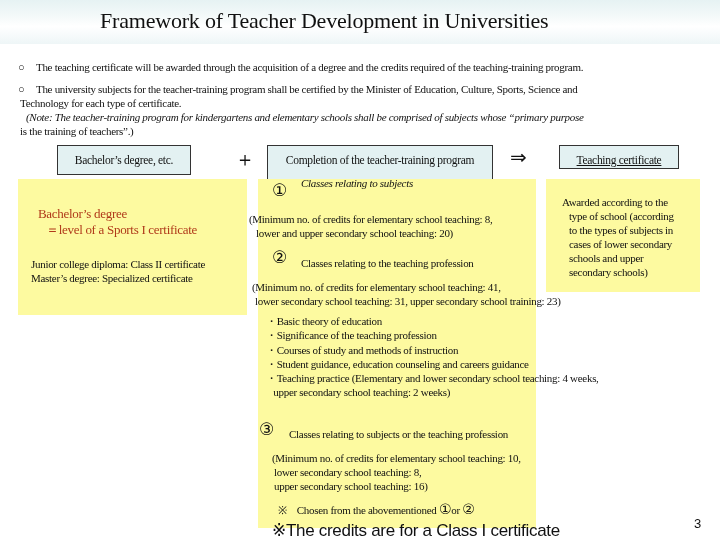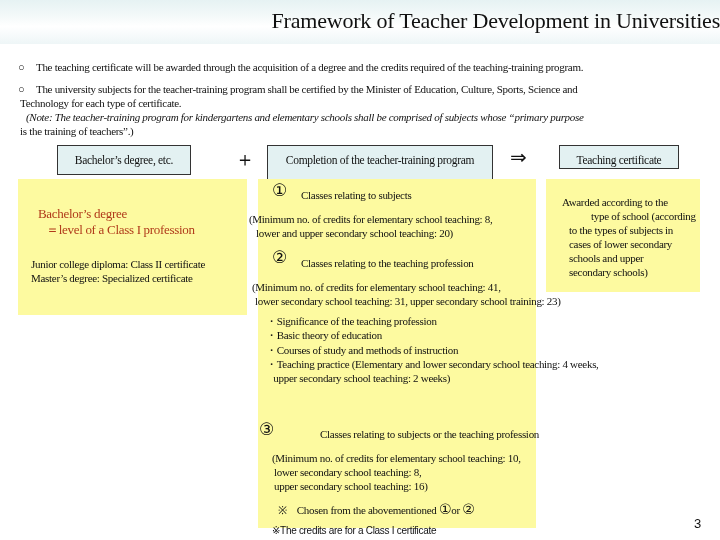--- a/index.html
+++ b/index.html
@@ -1,20 +1,20 @@
 <!DOCTYPE html>
 <html><head>
 <meta charset="utf-8">
 <style>
   html, body { margin:0; padding:0; }
   body { width:720px; height:540px; position:relative; background:#ffffff; overflow:hidden;
          font-family:"Liberation Serif", "DejaVu Serif", serif; color:#111; }
   .header { position:absolute; left:0; top:0; width:720px; height:44px;
             background:linear-gradient(to bottom,#e6f2f3 0%,#f3f9f9 35%,#ffffff 60%,#eef6f7 100%); }
-  .title { position:absolute; left:0; width:720px; top:8px; text-align:right; font-size:22px;
+  .title { position:absolute; left:0; width:720px; top:8px; text-align:left; font-size:22px;
            padding-left:100px; box-sizing:border-box; letter-spacing:-0.2px; }
   .bullet-line { position:absolute; font-size:11px; line-height:14px; letter-spacing:-0.3px; }
   .bullet { display:inline-block; width:18px; font-size:11px; }
   .hbox { position:absolute; background:#e3f1f2; border:1px solid #333; font-size:11.5px;
           text-align:center; letter-spacing:-0.3px; box-sizing:border-box; }
   .op { position:absolute; font-size:20px; font-family:"DejaVu Sans", sans-serif; }
   .yellow { position:absolute; background:#fdfaa0; }
   .t { position:absolute; font-size:11px; line-height:13.5px; letter-spacing:-0.3px; white-space:nowrap; }
   .red { color:#b03a1a; font-size:13px; line-height:16px; }
   .circ { font-family:"DejaVu Sans", sans-serif; font-size:17px; }
@@ -35,62 +35,63 @@
   <span class="bullet">○</span><span>The university subjects for the teacher-training program shall be certified by the Minister of Education, Culture, Sports, Science and</span>
 </div>
 <div class="bullet-line" style="left:20px; top:96px;">Technology for each type of certificate.</div>
 <div class="bullet-line" style="left:26px; top:110px;font-style:italic;">(Note: The teacher-training program for kindergartens and elementary schools shall be comprised of subjects whose “primary purpose</div>
 <div class="bullet-line" style="left:20px; top:124px;">is the training of teachers”.)</div>
 
 <div class="hbox" style="left:57px; top:145px; width:134px; height:30px; line-height:28px;">Bachelor’s degree, etc.</div>
 <div class="op" style="left:235px; top:146px;">＋</div>
 <div class="hbox" style="left:267px; top:145px; width:226px; height:48px; line-height:28px;">Completion of the teacher-training program</div>
 <div class="op" style="left:510px; top:145px;">⇒</div>
-<div class="hbox" style="left:559px; top:145px; width:120px; height:24px; line-height:28px;">Teaching certificate</div>
+<div class="hbox" style="left:559px; top:145px; width:120px; height:24px; line-height:28px;text-decoration:underline;">Teaching certificate</div>
 
 <div class="yellow" style="left:18px; top:179px; width:229px; height:136px;"></div>
 <div class="yellow" style="left:258px; top:179px; width:278px; height:349px;"></div>
 <div class="yellow" style="left:546px; top:179px; width:154px; height:113px;"></div>
 
 <div class="t red" style="left:38px; top:206px;">Bachelor’s degree</div>
-<div class="t red" style="left:46px; top:222px;">＝level of a Class I profession</div>
+<div class="t red" style="left:46px; top:222px;">＝level of a Sports I certificate</div>
 <div class="t" style="left:31px; top:258px;">Junior college diploma: Class II certificate</div>
 <div class="t" style="left:31px; top:272px;">Master’s degree: Specialized certificate</div>
 
 <div class="t circ" style="left:272px; top:184px;">①</div>
-<div class="t" style="left:301px; top:189px;">Classes relating to subjects</div>
+<div class="t" style="left:301px; top:177px;font-style:italic;">Classes relating to subjects</div>
 <div class="t" style="left:249px; top:213px;">(Minimum no. of credits for  elementary school teaching: 8,</div>
 <div class="t" style="left:256px; top:227px;">lower and upper secondary school teaching:  20)</div>
 
 <div class="t circ" style="left:272px; top:251px;">②</div>
 <div class="t" style="left:301px; top:257px;">Classes relating to the teaching profession</div>
 <div class="t" style="left:252px; top:281px;">(Minimum no. of credits for elementary school teaching: 41,</div>
 <div class="t" style="left:255px; top:295px;">lower secondary school teaching: 31, upper secondary school training:  23)</div>
 
 <div class="list" style="position:absolute; left:266px; top:314px;">
+  <div>・Basic theory of education</div>
   <div>・Significance of the teaching profession</div>
-  <div>・Basic theory of education</div>
   <div>・Courses of study and methods of instruction</div>
+  <div>・Student guidance, education counseling and careers guidance</div>
   <div>・Teaching practice (Elementary and lower secondary school teaching: 4 weeks,</div>
   <div style="white-space:pre;">   upper secondary school teaching: 2 weeks)</div>
 </div>
 
 <div class="t circ" style="left:259px; top:423px;">③</div>
-<div class="t" style="left:289px; top:428px;margin-left:31px;">Classes relating to subjects or the teaching profession</div>
+<div class="t" style="left:289px; top:428px;">Classes relating to subjects or the teaching profession</div>
 <div class="t" style="left:272px; top:452px;">(Minimum no. of credits for elementary school teaching: 10,</div>
 <div class="t" style="left:274px; top:466px;">lower secondary school teaching: 8,</div>
 <div class="t" style="left:274px; top:480px;">upper secondary school teaching: 16)</div>
 
 <div class="t" style="left:278px; top:503px;">
   <span>※</span>&nbsp;&nbsp;&nbsp;&nbsp;<span>Chosen from the abovementioned</span>
   <span class="circ" style="font-size:14px;">①</span><span>or</span>
   <span class="circ" style="font-size:14px;">②</span>
 </div>
-<div class="t sans" style="left:272px; top:524px; font-size:10px;">※The credits are for a Class I certificate</div>
+<div class="t sans" style="left:272px; top:524px; font-size:17px;">※The credits are for a Class I certificate</div>
 
 <div class="t" style="left:562px; top:196px;">Awarded according to the</div>
-<div class="t" style="left:591px; top:210px;">type of school (according</div>
+<div class="t" style="left:569px; top:210px;">type of school (according</div>
 <div class="t" style="left:569px; top:224px;">to the types of subjects in</div>
 <div class="t" style="left:569px; top:238px;">cases of lower secondary</div>
 <div class="t" style="left:569px; top:252px;">schools and upper</div>
 <div class="t" style="left:569px; top:266px;">secondary schools)</div>
 
 <div class="pagenum">3</div>
 
 </body></html>

